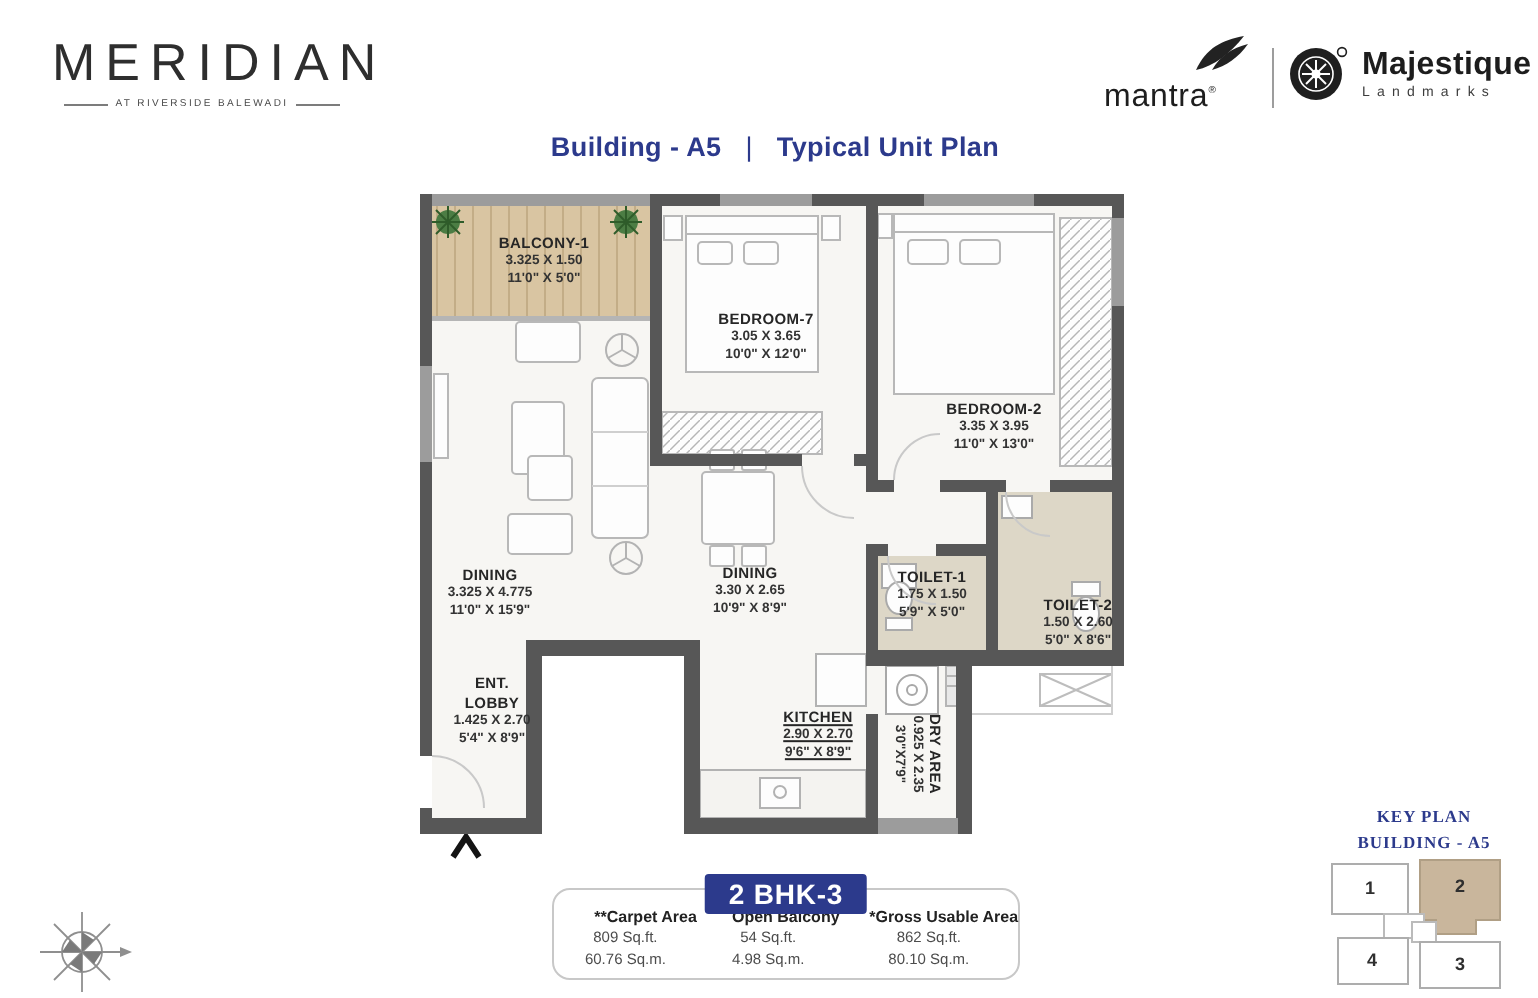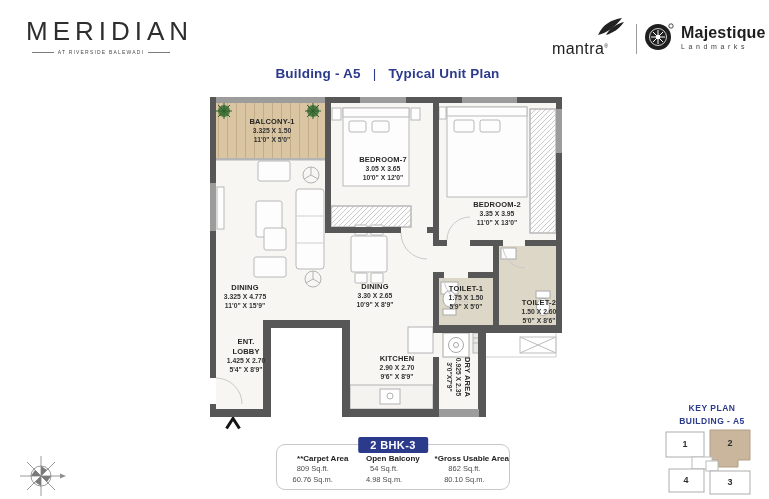--- a/index.html
+++ b/index.html
@@ -29,30 +29,30 @@
   .room-label{position:absolute;text-align:center;color:#262626;line-height:1.32;
               transform:translate(-50%,-50%);white-space:nowrap;}
   .room-label .rname{font-size:7.5px;font-weight:700;letter-spacing:.2px;display:block;}
   .room-label .rdim{font-size:6.8px;font-weight:700;color:#333;display:block;}
   .room-label.rot{transform:translate(-50%,-50%) rotate(90deg);}
   .entry-arrow{position:absolute;left:225px;top:417px;}
   
   .area-table{position:absolute;left:276px;top:444px;width:232px;height:44px;background:#fff;
               border:1px solid #c8c8c8;border-radius:9px;}
   .badge{position:absolute;top:-8px;left:50%;transform:translateX(-50%);
-         background:var(--navy,#2c3a8c);color:#fff;font-size:11px;font-weight:700;
+         background:var(--navy,#2c3a8c);color:#fff;font-size:14px;font-weight:700;
          letter-spacing:.4px;padding:2px 12px;border-radius:2px;white-space:nowrap;}
   .cols{display:flex;width:100%;height:100%;align-items:center;box-sizing:border-box;padding-top:5px;}
   .col{flex:1;text-align:center;}
   .col.wide{flex:1.25;}
   .col-h{font-size:8px;font-weight:700;color:#222;margin-bottom:1px;white-space:nowrap;text-align:right;}
   .col-v{font-size:7.5px;color:#4c4c4c;line-height:1.4;white-space:nowrap;}
   
   .kp-title{position:absolute;left:656px;top:402px;width:112px;text-align:center;
-            color:var(--navy,#2c3a8c);font-size:8.5px;font-weight:700;letter-spacing:.5px;line-height:1.5;}
+            color:var(--navy,#2c3a8c);font-size:8.5px;font-weight:700;letter-spacing:.5px;line-height:1.5;font-family:Liberation Serif, serif;}
   .kp-map{position:absolute;left:662px;top:429px;width:96px;height:68px;}
   .kp-num{position:absolute;font-size:9px;font-weight:700;color:#2f2f2f;transform:translate(-50%,-50%);}
   
   .compass{position:absolute;left:16px;top:452px;}
 </style>
 </head>
 <body>
 
 <div class="page">
 
@@ -304,21 +304,21 @@
     <span class="rname">TOILET-2</span>
     <span class="rdim">1.50 X 2.60</span>
     <span class="rdim">5'0" X 8'6"</span>
   </div>
   <div class="room-label" style="left:246px;top:356px;">
     <span class="rname">ENT.</span>
     <span class="rname">LOBBY</span>
     <span class="rdim">1.425 X 2.70</span>
     <span class="rdim">5'4" X 8'9"</span>
   </div>
-  <div class="room-label" style="left:397px;top:368px;">
+  <div class="room-label" style="left:409px;top:368px;text-decoration:underline;">
     <span class="rname">KITCHEN</span>
     <span class="rdim">2.90 X 2.70</span>
     <span class="rdim">9'6" X 8'9"</span>
   </div>
   <div class="room-label rot" style="left:458px;top:377px;">
     <span class="rname">DRY AREA</span>
     <span class="rdim">0.925 X 2.35</span>
     <span class="rdim">3'0"X7'9"</span>
   </div>
 

